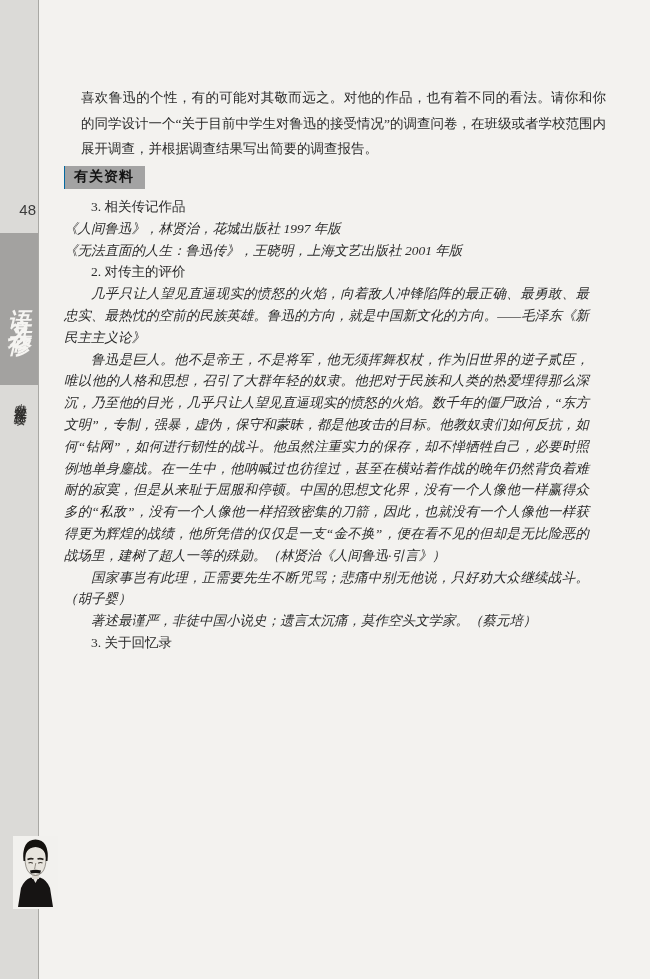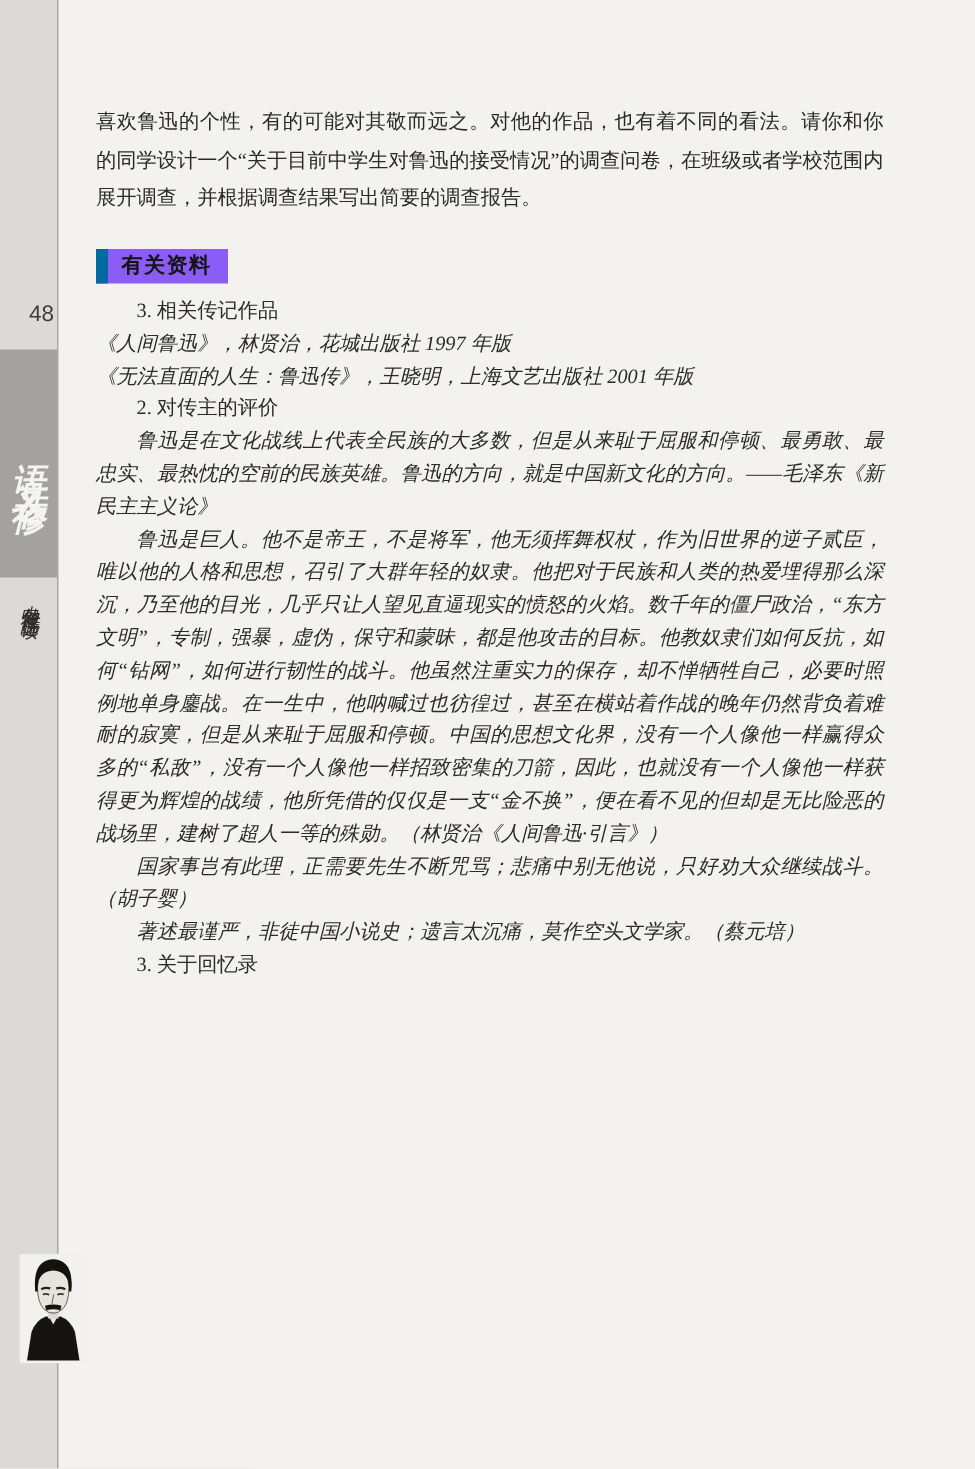--- a/index.html
+++ b/index.html
@@ -27,26 +27,26 @@
   }
   .book-title-wrap { position:absolute; left:0; top:394px; width:38px; display:flex; justify-content:center; }
   .book-title-vertical {
     writing-mode:vertical-rl; text-orientation:upright;
     font-size:12px; letter-spacing:1.5px; color:#2e2d2b; font-style:italic; line-height:13px;
   }
   .portrait { position:absolute; left:13px; top:836px; width:45px; height:73px; }
 
   
   .intro {
-    position:absolute; left:64px; top:68px; width:525px; margin:0;
+    position:absolute; left:64px; top:68px; width:525px; margin:17px;
     font-size:13.5px; line-height:25.5px; text-align:justify; color:#2a2a2a;
   }
   .section-label {
     position:absolute; left:64px; top:166px;
-    background:#8b5cf6; border-left:8px solid #0369a1;
+    background:#a3a3a3; border-left:1px solid #0369a1;
     padding:2px 11px 3px 9px;
     font-family:"Liberation Sans","DejaVu Sans",sans-serif;
     font-weight:bold; font-size:14px; color:#141414; letter-spacing:1px;
   }
   .resources {
     position:absolute; left:64px; top:196px; width:525px;
     font-size:13.5px; line-height:21.8px; color:#2b2b2b;
   }
   .resources p { margin:0; text-align:justify; }
   .res-heading { text-indent:2em; font-style:normal; }
@@ -102,20 +102,20 @@
 
   <div class="section-label">
     <span>有关资料</span>
   </div>
 
   <div class="resources">
     <p class="res-heading">3. 相关传记作品</p>
     <p class="res-book">《人间鲁迅》，林贤治，花城出版社 1997 年版</p>
     <p class="res-book">《无法直面的人生：鲁迅传》，王晓明，上海文艺出版社 2001 年版</p>
     <p class="res-heading">2. 对传主的评价</p>
-    <p class="res-quote">鲁迅是在文化战线上代表全民族的大多数，但是从来耻于屈服和停顿、最勇敢、最忠实、最热忱的空前的民族英雄。鲁迅的方向，就是中国新文化的方向。——毛泽东《新民主主义论》</p>
+    <p class="res-quote">几乎只让人望见直逼现实的愤怒的火焰，向着敌人冲锋陷阵的最正确、最勇敢、最忠实、最热忱的空前的民族英雄。鲁迅的方向，就是中国新文化的方向。——毛泽东《新民主主义论》</p>
     <p class="res-quote">鲁迅是巨人。他不是帝王，不是将军，他无须挥舞权杖，作为旧世界的逆子贰臣，唯以他的人格和思想，召引了大群年轻的奴隶。他把对于民族和人类的热爱埋得那么深沉，乃至他的目光，几乎只让人望见直逼现实的愤怒的火焰。数千年的僵尸政治，“东方文明”，专制，强暴，虚伪，保守和蒙昧，都是他攻击的目标。他教奴隶们如何反抗，如何“钻网”，如何进行韧性的战斗。他虽然注重实力的保存，却不惮牺牲自己，必要时照例地单身鏖战。在一生中，他呐喊过也彷徨过，甚至在横站着作战的晚年仍然背负着难耐的寂寞，但是从来耻于屈服和停顿。中国的思想文化界，没有一个人像他一样赢得众多的“私敌”，没有一个人像他一样招致密集的刀箭，因此，也就没有一个人像他一样获得更为辉煌的战绩，他所凭借的仅仅是一支“金不换”，便在看不见的但却是无比险恶的战场里，建树了超人一等的殊勋。（林贤治《人间鲁迅·引言》）</p>
     <p class="res-quote">国家事岂有此理，正需要先生不断咒骂；悲痛中别无他说，只好劝大众继续战斗。（胡子婴）</p>
     <p class="res-quote">著述最谨严，非徒中国小说史；遗言太沉痛，莫作空头文学家。（蔡元培）</p>
     <p class="res-heading">3. 关于回忆录</p>
   </div>
 
 </div>
 
 </body></html>

